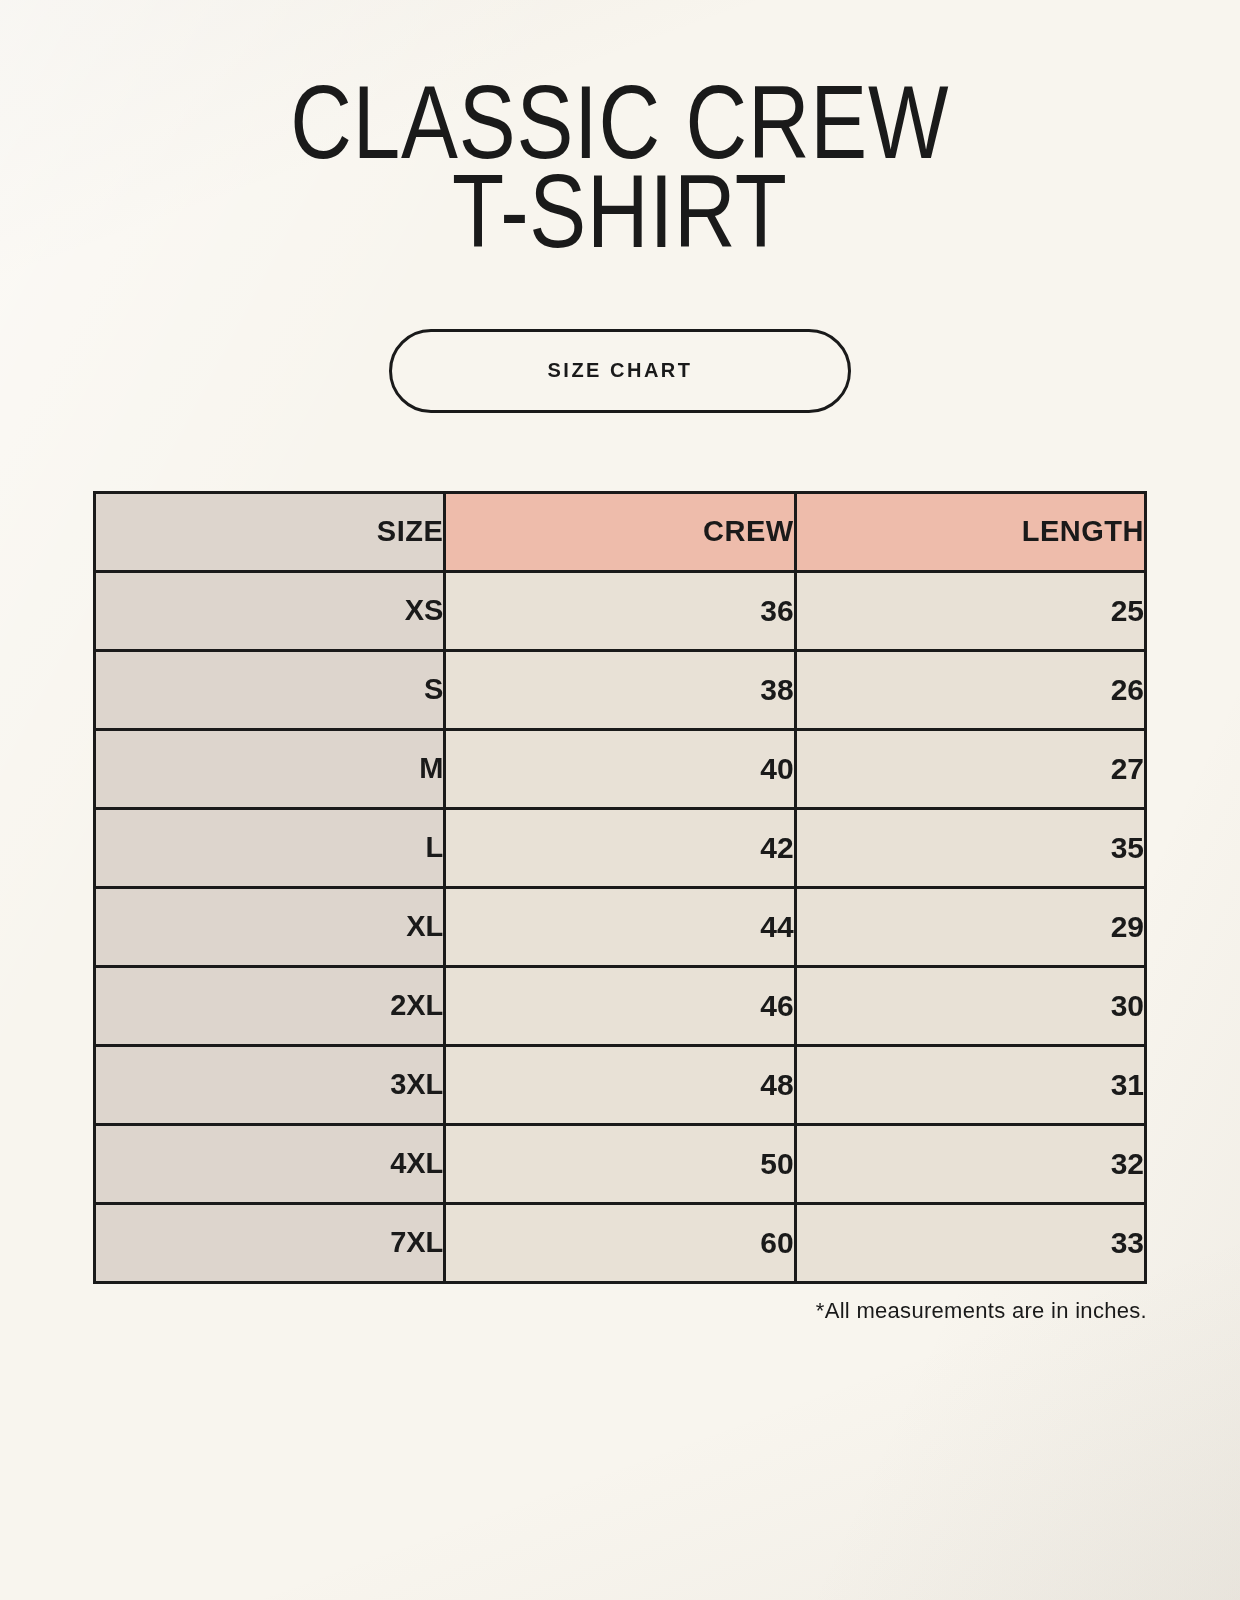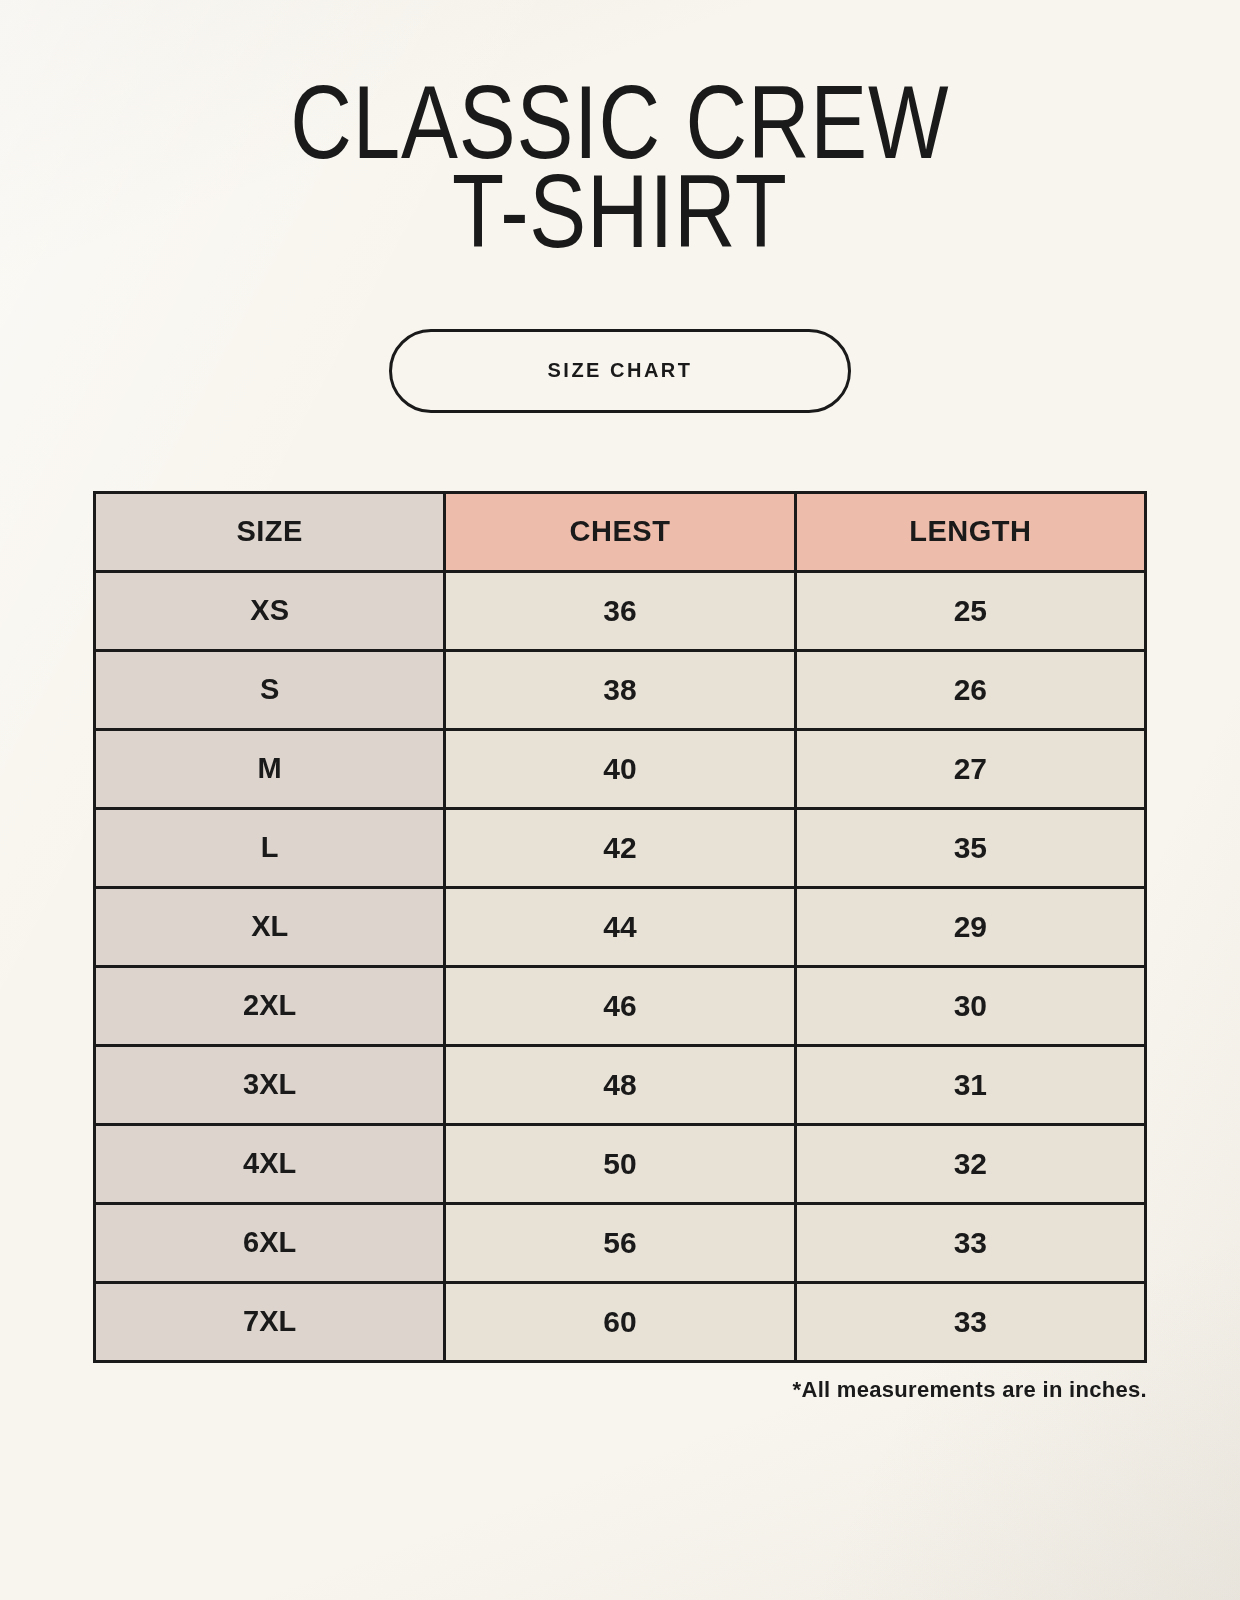--- a/index.html
+++ b/index.html
@@ -48,53 +48,53 @@
   }
   .size-table{
     margin-top:78px;
     width:1054px;
     border-collapse:collapse;
     table-layout:fixed;
   }
   .size-table th,.size-table td{
     border:3.5px solid var(--ink);
     height:79px;
-    text-align:center;
+    text-align:right;
     vertical-align:middle;
   }
   .size-table th{font-size:29px;font-weight:bold;letter-spacing:0.5px;}
   .size-table th.col-size{background:var(--taupe);}
   .size-table th.col-measure{background:var(--salmon);}
   .size-table td.size-cell{background:var(--taupe);font-size:29px;font-weight:bold;}
   .size-table td.value-cell{background:var(--beige);font-size:30px;font-weight:bold;}
   .footnote{
     width:1054px;
     margin-top:14px;
     text-align:right;
     font-size:22px;
-    font-weight:bold;
+    font-weight:normal;
     letter-spacing:0.3px;
   }
 </style>
 </head>
 <body>
 
 <div class="sheet">
 
   <h1 class="title"><span>CLASSIC CREW</span><br><span>T-SHIRT</span></h1>
 
   <div class="badge">
     <span>SIZE CHART</span>
   </div>
 
   <table class="size-table">
     <thead>
       <tr>
         <th class="col-size">SIZE</th>
-        <th class="col-measure">CHEST</th>
+        <th class="col-measure">CREW</th>
         <th class="col-measure">LENGTH</th>
       </tr>
     </thead>
     <tbody>
         <tr>
           <td class="size-cell">XS</td>
           <td class="value-cell">36</td>
           <td class="value-cell">25</td>
         </tr>
         <tr>
@@ -126,25 +126,20 @@
           <td class="size-cell">3XL</td>
           <td class="value-cell">48</td>
           <td class="value-cell">31</td>
         </tr>
         <tr>
           <td class="size-cell">4XL</td>
           <td class="value-cell">50</td>
           <td class="value-cell">32</td>
         </tr>
         <tr>
-          <td class="size-cell">6XL</td>
-          <td class="value-cell">56</td>
-          <td class="value-cell">33</td>
-        </tr>
-        <tr>
           <td class="size-cell">7XL</td>
           <td class="value-cell">60</td>
           <td class="value-cell">33</td>
         </tr>
       </tbody>
   </table>
 
   <div class="footnote">*All measurements are in inches.</div>
 
 </div>

